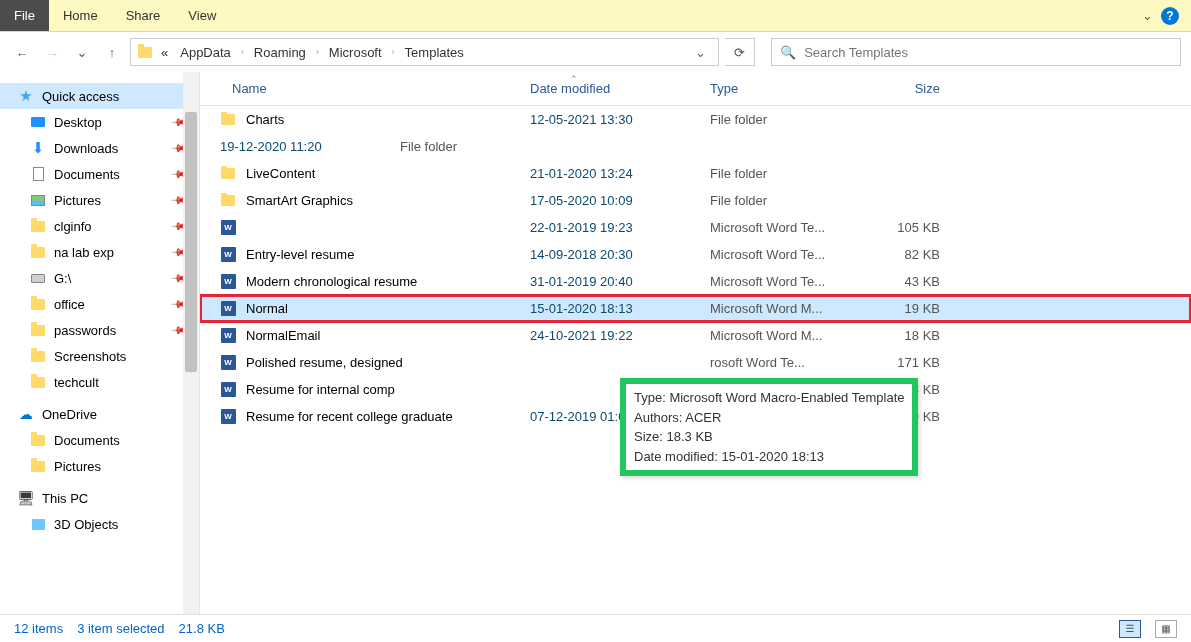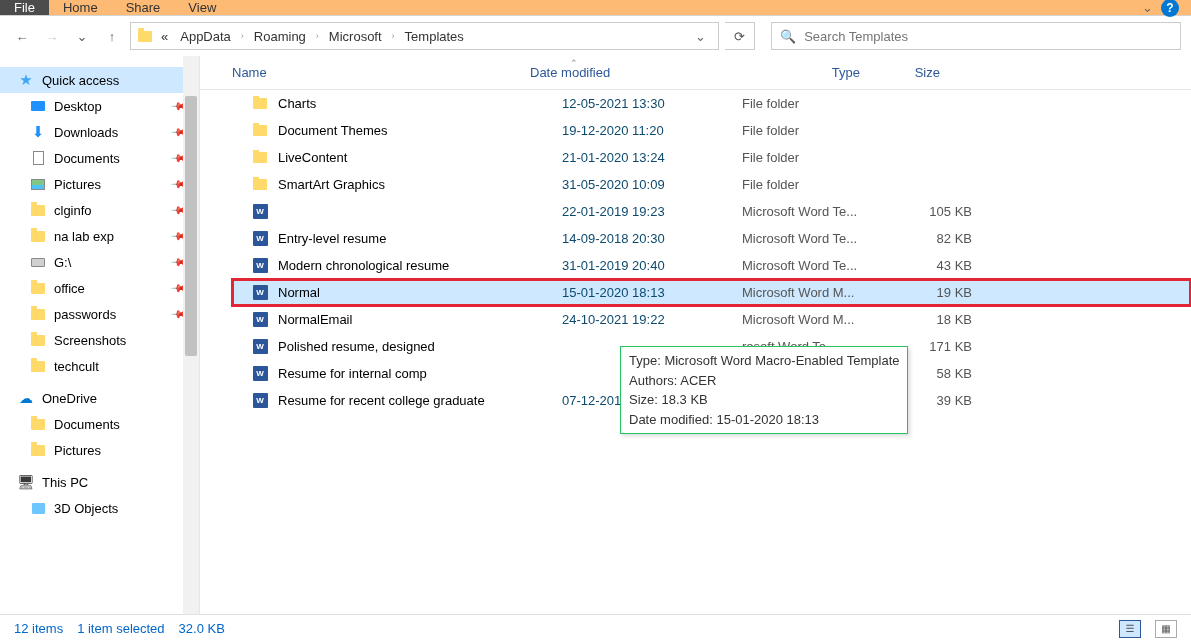--- a/index.html
+++ b/index.html
@@ -1,19 +1,19 @@
 <!DOCTYPE html>
 <html><head>
 <meta charset="utf-8">
 <style>
 * { box-sizing: border-box; margin: 0; padding: 0; font-family: "Segoe UI", Tahoma, sans-serif; font-size: 13px; }
 body { width: 1191px; height: 642px; background: #fff; overflow: hidden; display: flex; flex-direction: column; color: #000; }
 
 
-.ribbon { height: 16px; background: #fdba74; display: flex; align-items: stretch; border-bottom: 1px solid #d4d4d4; }
+.ribbon { height: 32px; background: #fef9c3; display: flex; align-items: stretch; border-bottom: 1px solid #d4d4d4; }
 .ribbon-tab { padding: 0 14px; display: flex; align-items: center; cursor: pointer; color: #333; }
 .ribbon-tab.file { background: #4c4c4c; color: #fff; }
 .ribbon-spacer { flex: 1; }
 .ribbon-right { display: flex; align-items: center; gap: 8px; padding-right: 12px; }
 .chev-down { color: #666; }
 .help-icon { width: 18px; height: 18px; border-radius: 50%; background: #0078d4; color: #fff; display: flex; align-items: center; justify-content: center; font-size: 12px; font-weight: bold; }
 
 
 .addrrow { height: 40px; display: flex; align-items: center; padding: 0 10px; gap: 6px; }
 .nav-btn { width: 24px; height: 24px; display: flex; align-items: center; justify-content: center; color: #555; cursor: pointer; }
@@ -52,33 +52,33 @@
 .ico-pc { color: #3a3a3a; font-size: 14px; }
 .ico-3d { width: 13px; height: 11px; background: #6ec6ff; border-radius: 1px; }
 .ico-word { width: 15px; height: 15px; background: #2b579a; color: #fff; font-size: 8px; font-weight: bold; display: flex; align-items: center; justify-content: center; border-radius: 1px; }
 
 
 .filepane { flex: 1; display: flex; flex-direction: column; overflow: hidden; }
 .headers { display: flex; height: 34px; align-items: center; border-bottom: 1px solid #e5e5e5; color: #2c5898; position: relative; }
 .headers .sort-arrow { position: absolute; left: 370px; top: 2px; color: #888; font-size: 9px; }
 .col-name { padding-left: 32px; width: 330px; }
 .col-date { width: 180px; }
-.col-type { width: 150px; text-align: right; }
+.col-type { width: 150px; }
 .col-size { width: 80px; text-align: right; }
 .files { flex: 1; overflow-y: auto; position: relative; }
-.row { display: flex; align-items: center; height: 27px; padding-left: 20px; cursor: pointer; margin-left: 32px; }
+.row { display: flex; align-items: center; height: 27px; padding-left: 20px; cursor: pointer; }
 .row.selected { background: #cde8ff; }
 .row.highlighted { outline: 3px solid #e32636; outline-offset: -2px; }
 .cell-name { width: 310px; display: flex; align-items: center; gap: 10px; overflow: hidden; white-space: nowrap; text-overflow: ellipsis; }
 .cell-date { width: 180px; color: #0c4a6e; }
 .cell-type { width: 150px; color: #555; overflow: hidden; white-space: nowrap; text-overflow: ellipsis; }
 .cell-size { width: 80px; text-align: right; color: #555; }
 
 
-.tooltip { position: absolute; left: 420px; top: 256px; background: #fff; border: 1px solid #22c55e; padding: 4px 8px; font-size: 12.5px; color: #333; line-height: 1.5; z-index: 10; box-shadow: 2px 2px 4px rgba(0,0,0,0.15); }
+.tooltip { position: absolute; left: 420px; top: 272px; background: #fff; border: 6px solid #22c55e; padding: 4px 8px; font-size: 12.5px; color: #333; line-height: 1.5; z-index: 10; box-shadow: 2px 2px 4px rgba(0,0,0,0.15); }
 
 
 .statusbar { height: 28px; border-top: 1px solid #e0e0e0; display: flex; align-items: center; padding: 0 14px; gap: 14px; color: #0066cc; }
 .statusbar .spacer { flex: 1; }
 .view-toggle { width: 22px; height: 18px; border: 1px solid #aaa; display: flex; align-items: center; justify-content: center; cursor: pointer; color: #555; font-size: 10px; }
 .view-toggle.active { background: #cde8ff; border-color: #2c5898; }
 
 
 .sb-scroll { position: absolute; top: 0; right: 0; width: 16px; height: 100%; background: #f1f1f1; }
 .sb-thumb { position: absolute; top: 40px; right: 2px; width: 12px; height: 260px; background: #c1c1c1; border-radius: 2px; }
@@ -267,26 +267,20 @@
             <span class="sb-icon">
               <span class="ico-folder"></span>
             </span>
             <span>Charts</span>
           </div>
           <div class="cell-date">12-05-2021 13:30</div>
           <div class="cell-type">File folder</div>
           <div class="cell-size"></div>
         </div>
         <div class="row">
-          <div class="cell-name">
-            <span class="sb-icon">
-              <span class="ico-folder"></span>
-            </span>
-            <span>Document Themes</span>
-          </div>
           <div class="cell-date">19-12-2020 11:20</div>
           <div class="cell-type">File folder</div>
           <div class="cell-size"></div>
         </div>
         <div class="row">
           <div class="cell-name">
             <span class="sb-icon">
               <span class="ico-folder"></span>
             </span>
             <span>LiveContent</span>
@@ -295,21 +289,21 @@
           <div class="cell-type">File folder</div>
           <div class="cell-size"></div>
         </div>
         <div class="row">
           <div class="cell-name">
             <span class="sb-icon">
               <span class="ico-folder"></span>
             </span>
             <span>SmartArt Graphics</span>
           </div>
-          <div class="cell-date">31-05-2020 10:09</div>
+          <div class="cell-date">17-05-2020 10:09</div>
           <div class="cell-type">File folder</div>
           <div class="cell-size"></div>
         </div>
         <div class="row">
           <div class="cell-name">
             <span class="sb-icon">
               <span class="ico-word">W</span>
             </span>
           </div>
           <div class="cell-date">22-01-2019 19:23</div>
@@ -398,18 +392,18 @@
         <div>Authors: ACER</div>
         <div>Size: 18.3 KB</div>
         <div>Date modified: 15-01-2020 18:13</div>
       </div>
     </div>
   </div>
 </div>
 
 <div class="statusbar">
   <span>12 items</span>
-  <span>1 item selected</span>
-  <span>32.0 KB</span>
+  <span>3 item selected</span>
+  <span>21.8 KB</span>
   <span class="spacer"></span>
   <span class="view-toggle active">☰</span>
   <span class="view-toggle">▦</span>
 </div>
 
 </body></html>

